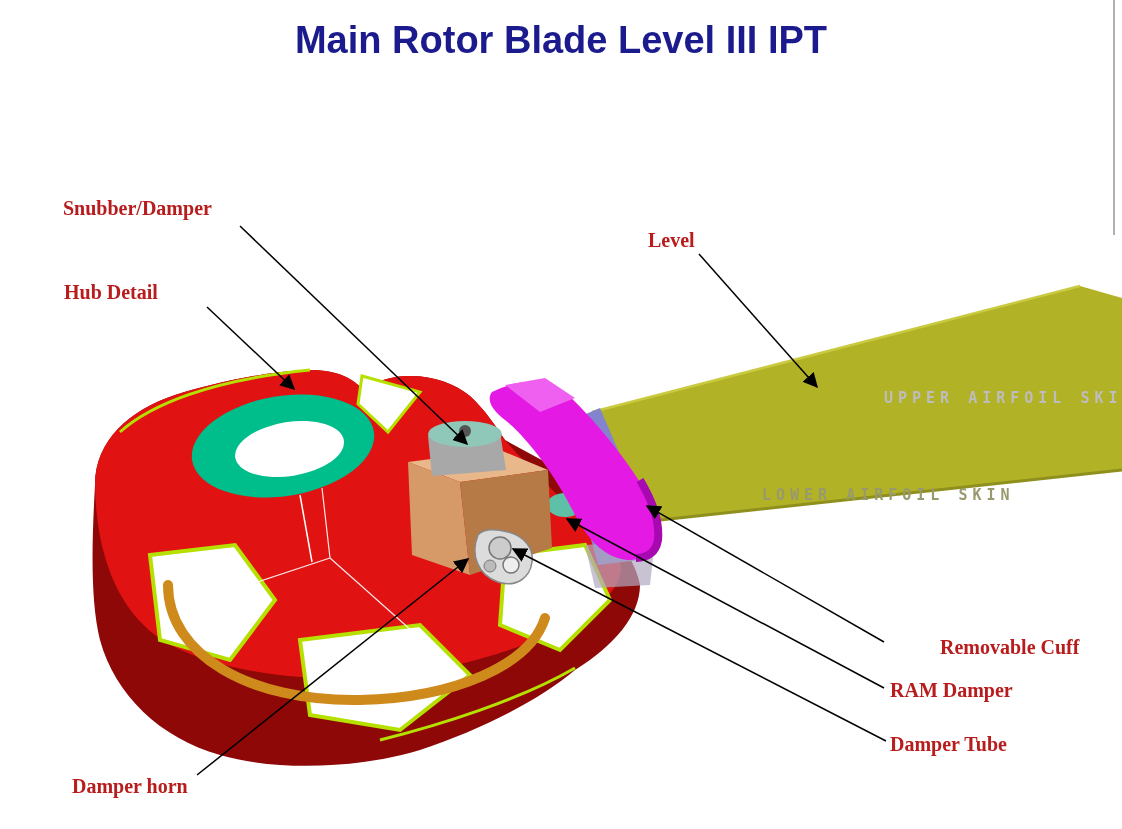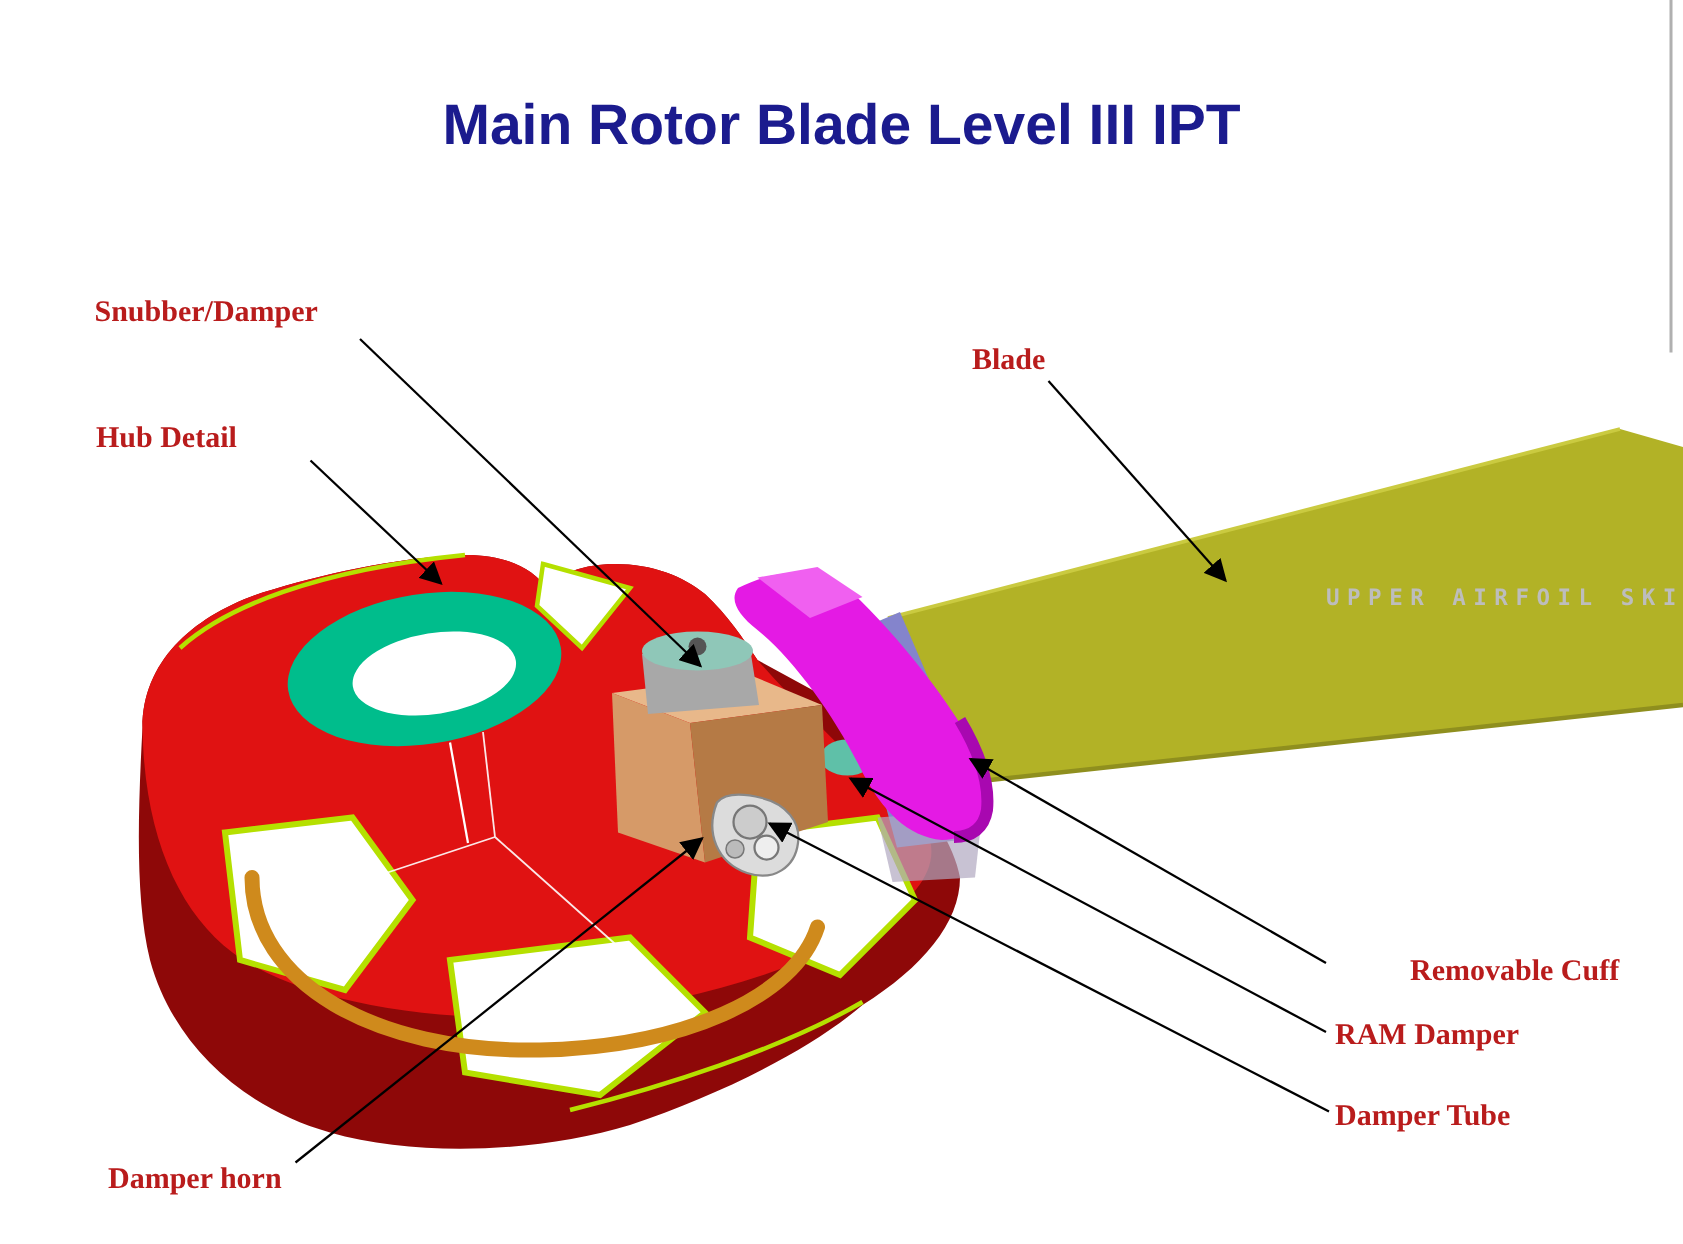--- a/index.html
+++ b/index.html
@@ -3,21 +3,21 @@
 <meta charset="utf-8">
 <style>
   html,body{margin:0;padding:0;background:#ffffff;}
   #page{
     position:relative;width:1122px;height:829px;background:#ffffff;
     overflow:hidden;font-family:"Liberation Sans",sans-serif;
   }
   #title-block{
     position:absolute;left:0;top:14px;width:1122px;text-align:center;
     font-family:"Liberation Sans",sans-serif;font-weight:bold;
-    font-size:38px;line-height:52px;color:#1b1b8e;margin-top:44px;
+    font-size:38px;line-height:52px;color:#1b1b8e;
   }
   .label{
     position:absolute;font-family:"Liberation Serif",serif;font-weight:bold;
     font-size:20px;color:#b91c1c;white-space:nowrap;
   }
   .surface-text{
     position:absolute;font-family:"DejaVu Sans Mono",monospace;
     font-size:15px;letter-spacing:5px;white-space:nowrap;font-weight:bold;
   }
   #upper-skin-text{left:884px;top:389px;color:#bdbdbd;}
@@ -127,21 +127,22 @@
       <line x1="699" y1="254" x2="817" y2="387" marker-end="url(#arrow)"></line>
       <line x1="884" y1="642" x2="647" y2="506" marker-end="url(#arrow)"></line>
       <line x1="884" y1="688" x2="567" y2="519" marker-end="url(#arrow)"></line>
       <line x1="886" y1="741" x2="513" y2="549" marker-end="url(#arrow)"></line>
       <line x1="197" y1="775" x2="468" y2="559" marker-end="url(#arrow)"></line>
     </g>
   </svg>
 
   <div class="label" style="left:63px;top:197px">Snubber/Damper</div>
   <div class="label" style="left:64px;top:281px">Hub Detail</div>
-  <div class="label" style="left:648px;top:229px">Blade</div>
+  <div class="label" style="left:648px;top:229px">Level</div>
   <div class="label" style="left:940px;top:636px">Removable Cuff</div>
   <div class="label" style="left:890px;top:679px">RAM Damper</div>
   <div class="label" style="left:890px;top:733px">Damper Tube</div>
   <div class="label" style="left:72px;top:775px">Damper horn</div>
 
   <div id="upper-skin-text" class="surface-text">UPPER AIRFOIL SKIN</div>
+  <div id="lower-skin-text" class="surface-text">LOWER AIRFOIL SKIN</div>
 
 </div>
 
 </body></html>

